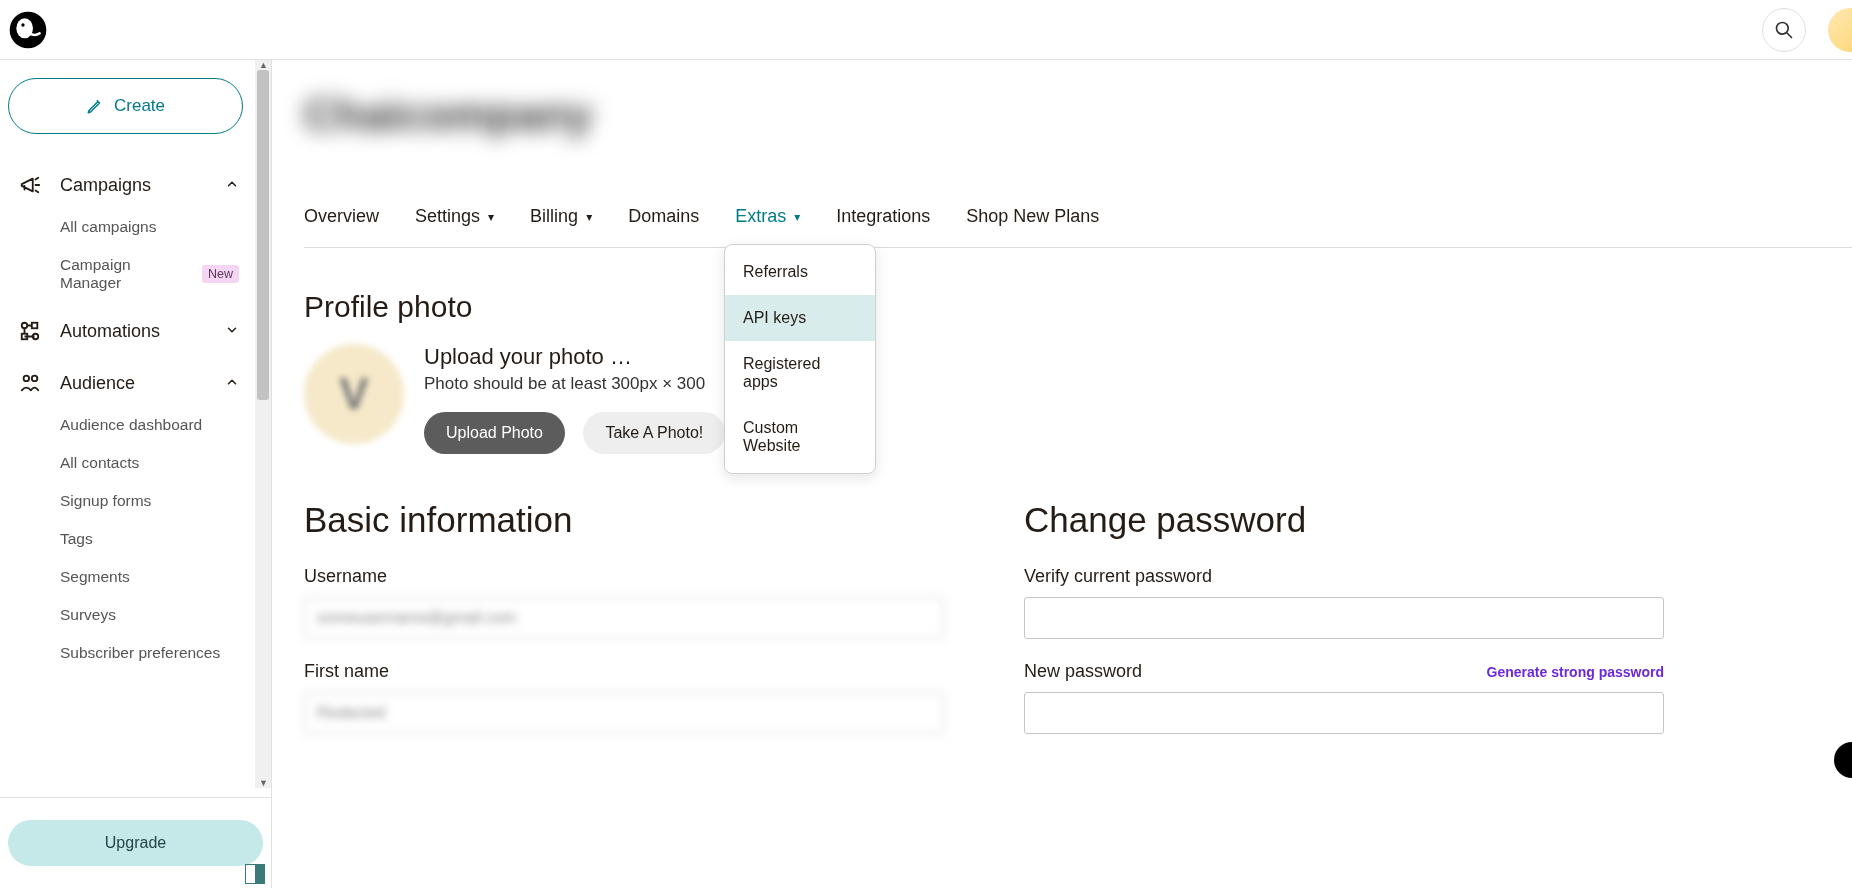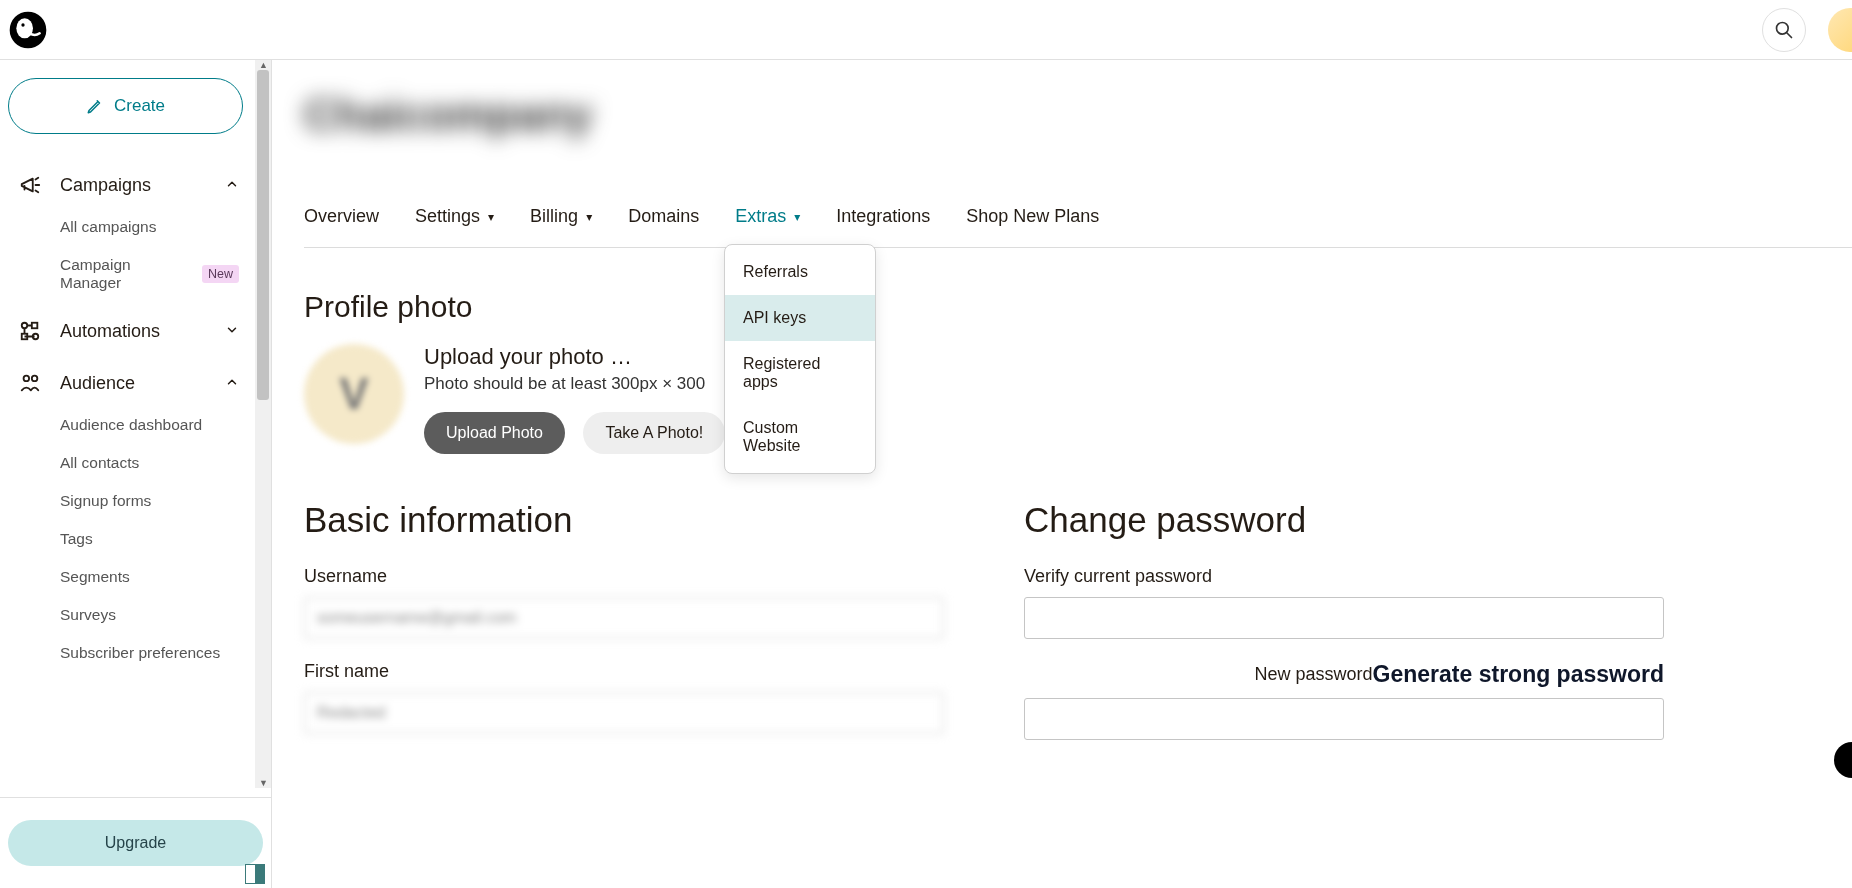--- a/index.html
+++ b/index.html
@@ -130,22 +130,22 @@
   .btn {
     border:none; border-radius:40px; padding: 12px 22px; font-size:16px; cursor:pointer;
   }
   .btn-dark { background:#5c5c5c; color:#fff; }
   .btn-light { background:#eeeeee; color:#241c15; margin-left:14px; }
 
   .two-col { display:flex; gap: 80px; margin-top: 46px; align-items:flex-start;}
   .col { flex:1; max-width:640px;}
   .col h2 { font-size:35px; font-weight:400; margin-bottom: 26px; }
   .field-label { font-size:18px; margin-bottom:10px; display:block;}
-  .field-label-row { display:flex; justify-content:flex-end; align-items:center; margin-bottom:10px;}
-  .link-teal { color:#0f172a; font-weight:600; cursor:pointer; font-size:23px;}
+  .field-label-row { display:flex; justify-content:space-between; align-items:center; margin-bottom:10px;}
+  .link-teal { color:#6d28d9; font-weight:600; cursor:pointer; font-size:14px;}
   .text-input {
     width:100%; height:42px; border:1px solid #c5c5c5; border-radius:3px;
     padding:0 12px; font-size:16px; margin-bottom:22px;
   }
   .blur-text { color:#888; filter:blur(4px); }
 
   
   .right-edge-orb {
     position:fixed; right:-18px; bottom:110px; width:36px; height:36px; border-radius:50%; background:#000;
   }

